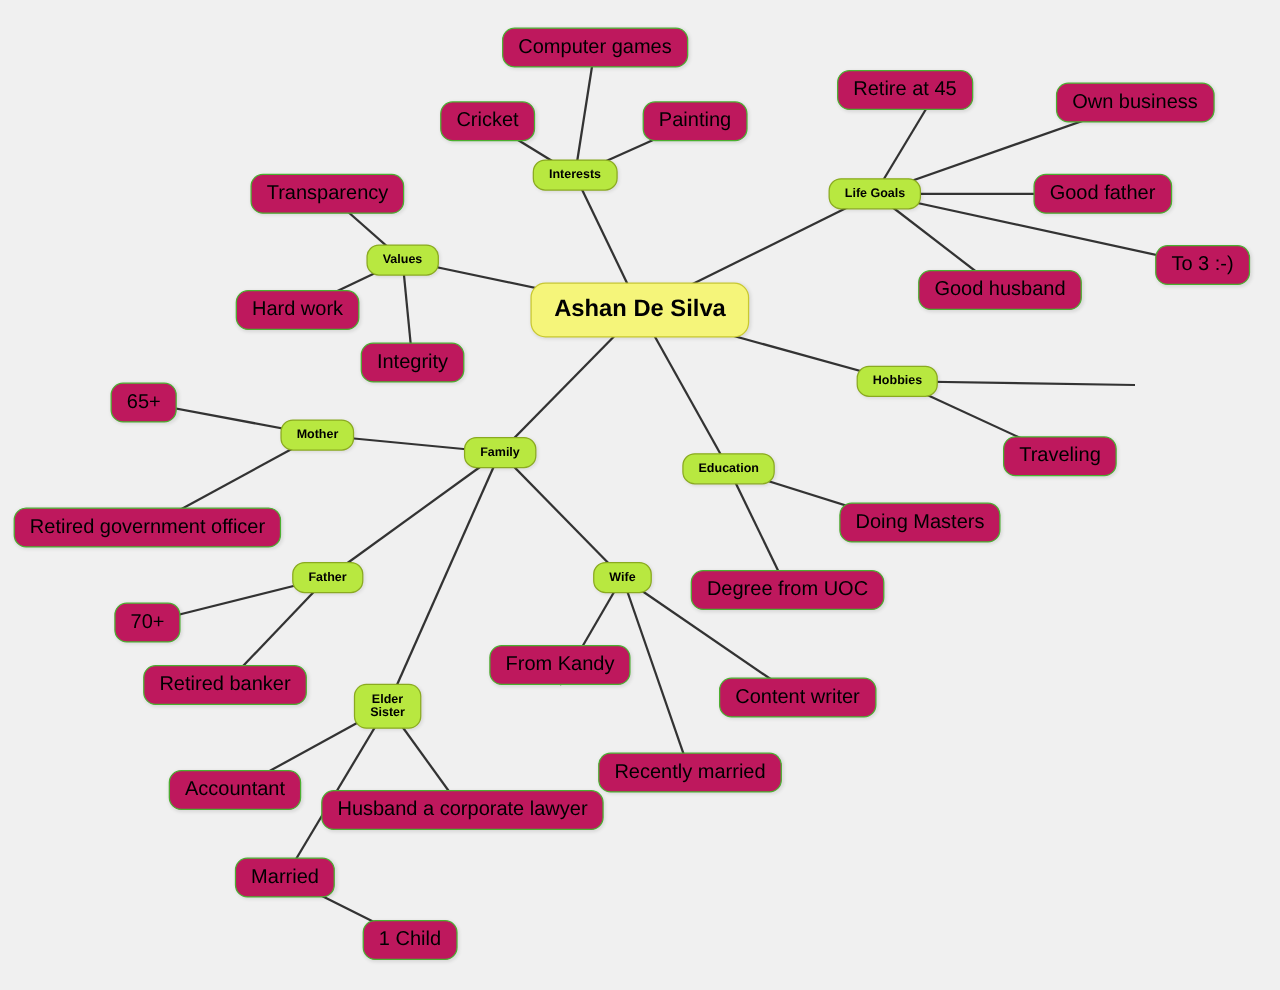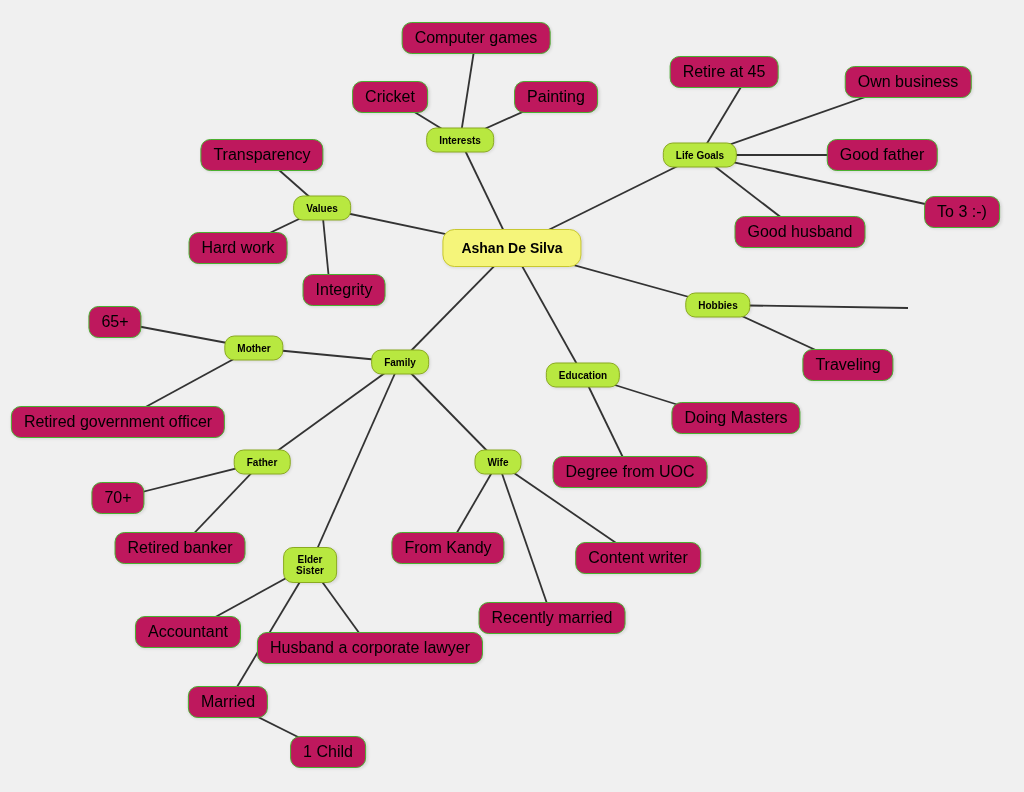--- a/index.html
+++ b/index.html
@@ -34,21 +34,21 @@
       align-items: center;
       justify-content: center;
       transform: translate(-50%, -50%);
       border: 1.5px solid rgba(0,0,0,0.15);
       box-shadow: 1px 1px 3px rgba(0,0,0,0.1);
       white-space: nowrap;
     }
     .node-center {
       background: #f5f57a;
       border-color: #c8c830;
-      font-size: 14px;
+      font-size: 19px;
       font-weight: 700;
       padding: 10px 18px;
       border-radius: 12px;
     }
     .node-mid {
       background: #b8e840;
       border-color: #8aaa20;
       font-size: 10px;
       font-weight: 600;
     }
@@ -101,21 +101,21 @@
       <line x1="498" y1="462" x2="638" y2="558" stroke="#333" stroke-width="1.8"></line>
     </svg>
 <div class="node node-center" style="left: 512px; top: 248px;">Ashan De Silva</div>
     <div class="node node-mid" style="left: 460px; top: 140px;">Interests</div>
     <div class="node node-leaf" style="left: 476px; top: 38px;">Computer games</div>
     <div class="node node-leaf" style="left: 390px; top: 97px;">Cricket</div>
     <div class="node node-leaf" style="left: 556px; top: 97px;">Painting</div>
     <div class="node node-mid" style="left: 322px; top: 208px;">Values</div>
     <div class="node node-leaf" style="left: 262px; top: 155px;">Transparency</div>
     <div class="node node-leaf" style="left: 238px; top: 248px;">Hard work</div>
-    <div class="node node-leaf" style="left: 344px; top: 290px;">Integrity</div>
+    <div class="node node-leaf" style="left: 330px; top: 290px;">Integrity</div>
     <div class="node node-mid" style="left: 700px; top: 155px;">Life Goals</div>
     <div class="node node-leaf" style="left: 724px; top: 72px;">Retire at 45</div>
     <div class="node node-leaf" style="left: 908px; top: 82px;">Own business</div>
     <div class="node node-leaf" style="left: 882px; top: 155px;">Good father</div>
     <div class="node node-leaf" style="left: 800px; top: 232px;">Good husband</div>
     <div class="node node-leaf" style="left: 962px; top: 212px;">To 3 :-)</div>
     <div class="node node-mid" style="left: 718px; top: 305px;">Hobbies</div>
     <div class="node node-leaf" style="left: 848px; top: 365px;">Traveling</div>
     <div class="node node-mid" style="left: 583px; top: 375px;">Education</div>
     <div class="node node-leaf" style="left: 720px; top: 418px; margin-left: 16px;">Doing Masters</div>
@@ -127,16 +127,16 @@
     <div class="node node-mid" style="left: 262px; top: 462px;">Father</div>
     <div class="node node-leaf" style="left: 118px; top: 498px;">70+</div>
     <div class="node node-leaf" style="left: 180px; top: 548px;">Retired banker</div>
     <div class="node node-mid" style="left: 310px; top: 565px; white-space: pre-line; max-width: 100px; text-align: center;">Elder
 Sister</div>
     <div class="node node-leaf" style="left: 188px; top: 632px;">Accountant</div>
     <div class="node node-leaf" style="left: 370px; top: 648px;">Husband a corporate lawyer</div>
     <div class="node node-leaf" style="left: 228px; top: 702px;">Married</div>
     <div class="node node-leaf" style="left: 328px; top: 752px;">1 Child</div>
     <div class="node node-mid" style="left: 498px; top: 462px;">Wife</div>
-    <div class="node node-leaf" style="left: 448px; top: 548px;">From Kandy</div>
+    <div class="node node-leaf" style="left: 448px; top: 532px;">From Kandy</div>
     <div class="node node-leaf" style="left: 552px; top: 618px;">Recently married</div>
     <div class="node node-leaf" style="left: 638px; top: 558px;">Content writer</div>
   </div>
 
 </body></html>

